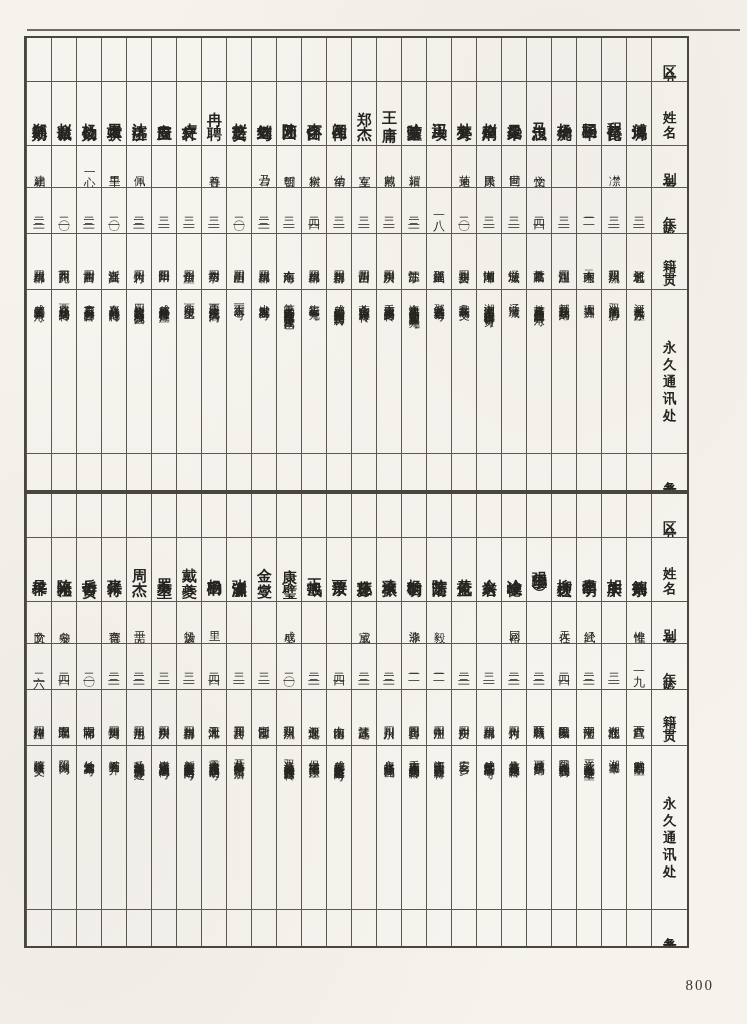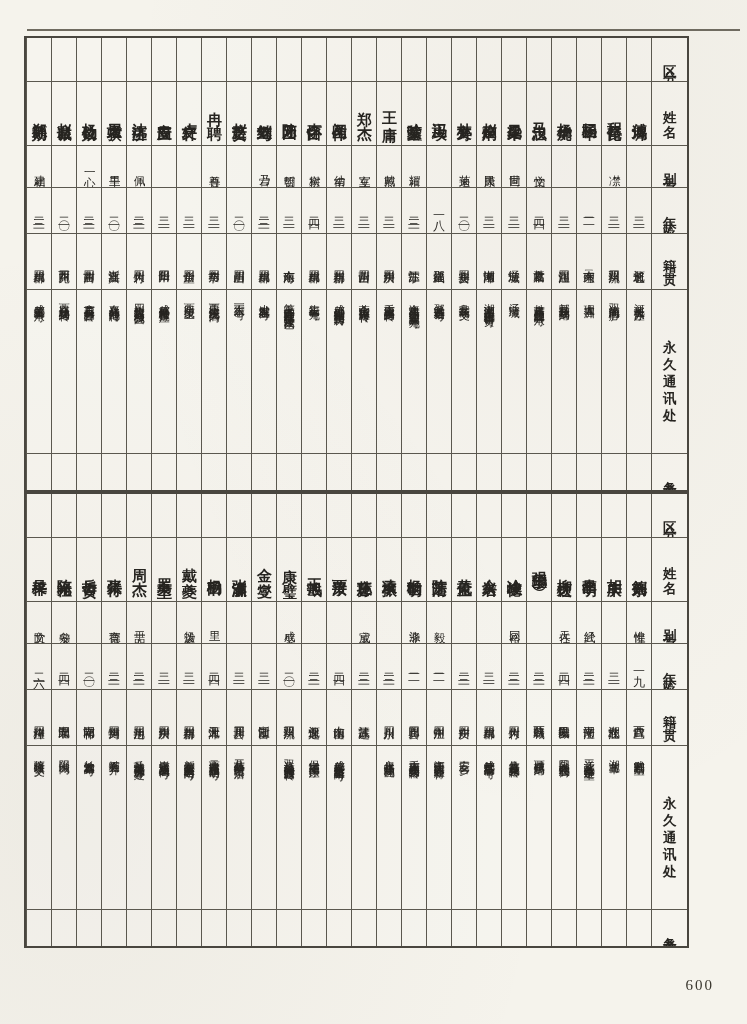--- a/index.html
+++ b/index.html
@@ -1288,14 +1288,14 @@
           </div>
     <div class="cell r5 cell-addr">
             <span class="vt">梓潼百顷镇交</span>
           </div>
     <div class="cell r6 cell-note">
             <span class="vt"></span>
           </div>
   </div>
 </div>
   </div>
-  <div class="pageno">600</div>
+  <div class="pageno">800</div>
 </div>
 
 </body></html>

